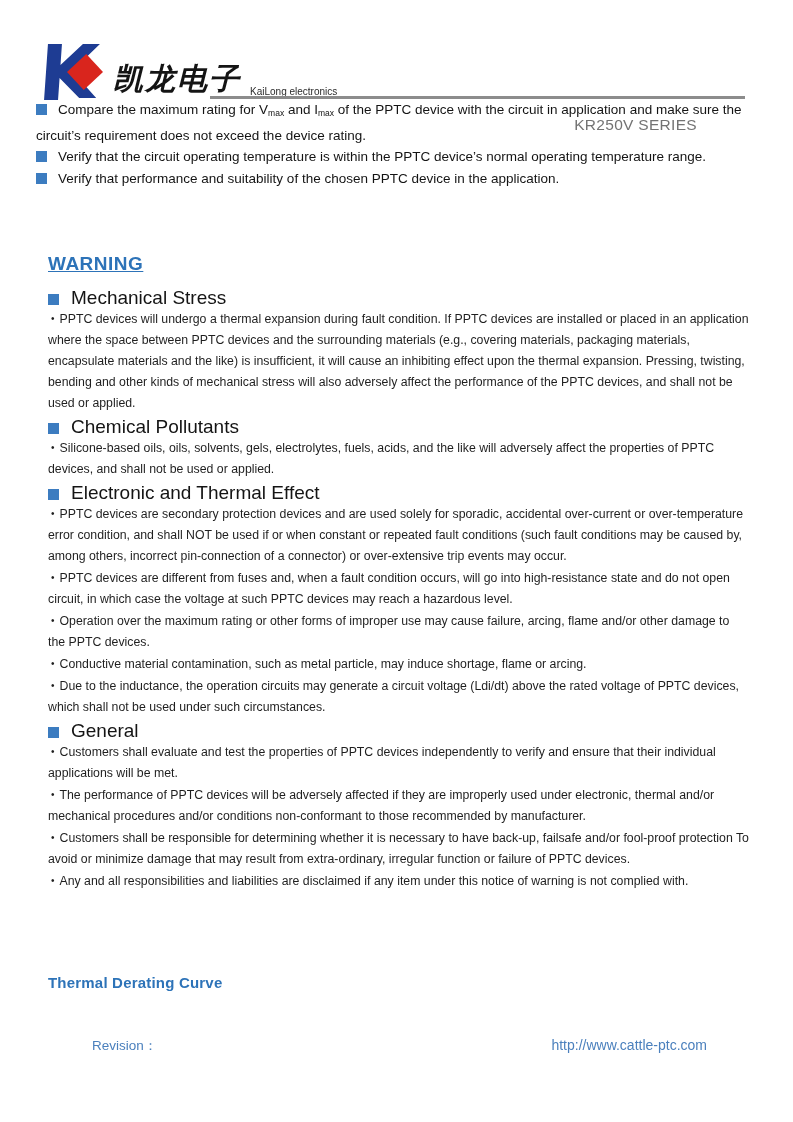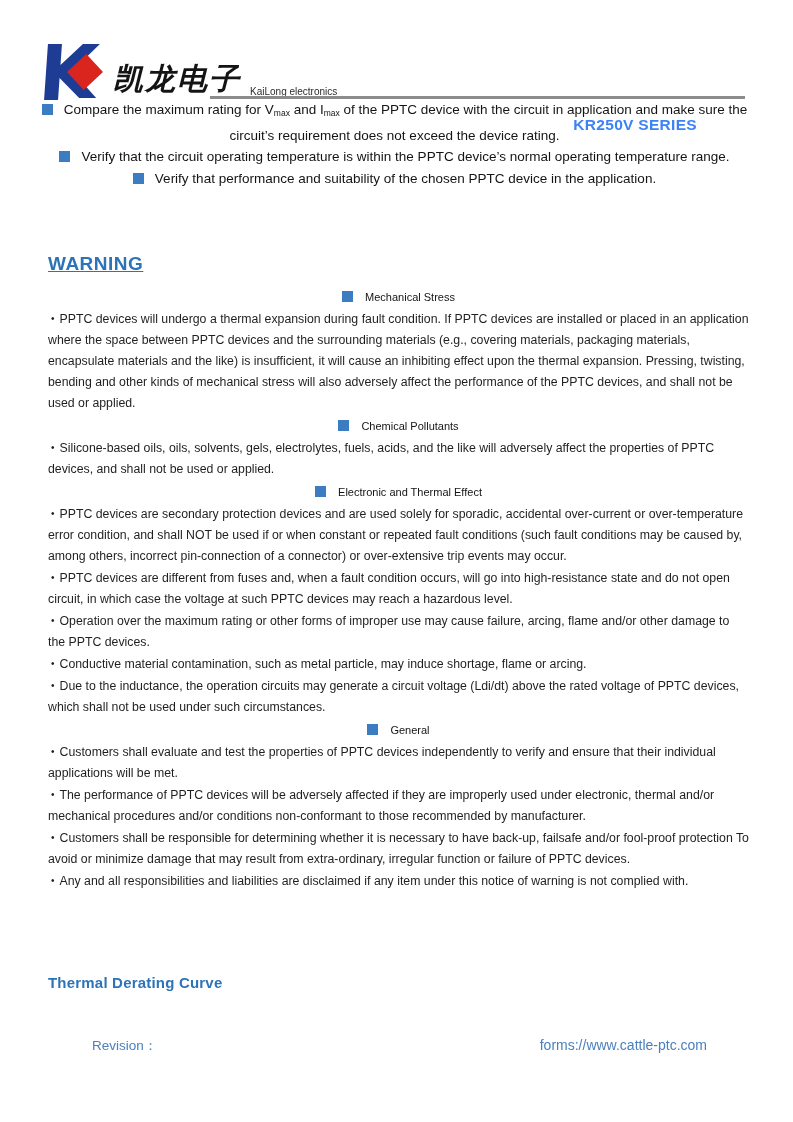--- a/index.html
+++ b/index.html
@@ -14,39 +14,39 @@
   .logo-row { display:flex; align-items:flex-end;text-align:right; }
   .logo-mark { width:62px; height:56px; flex:0 0 auto; }
   .brand-cn {
     font-family:"Liberation Serif", serif; font-weight:bold; font-style:italic;
     font-size:30px; color:#141414; line-height:1; margin-left:6px;
     letter-spacing:2px; padding-bottom:6px; white-space:nowrap;
   }
   .brand-en { font-size:10px; color:#2b2b2b; margin-left:9px; padding-bottom:3px; white-space:nowrap; }
   .series {
     position:absolute; right:48px; top:72px;
-    font-size:15.5px; font-weight:bold; color:#3b82f6; letter-spacing:0.3px;
+    font-size:15.5px; font-weight:normal; color:#737373; letter-spacing:0.3px;
   }
   .header-rule { position:absolute; left:210px; right:48px; top:96px; height:3px; background:#8c8c8c; }
 
   
-  .checklist { position:absolute; left:36px; right:40px; top:99px;text-align:center; }
+  .checklist { position:absolute; left:36px; right:40px; top:99px; }
   .check-item { font-size:13.5px; line-height:21.5px; color:#141414; }
   .sq {
     display:inline-block; width:11px; height:11px; background:#3c7cc0;
     margin-right:11px; vertical-align:-1px;
   }
 
   
   .warning-title {
     position:absolute; left:48px; top:253px;
     font-size:19px; font-weight:bold; color:#2d73b8; letter-spacing:0.5px;text-decoration:underline;
   }
   .warning-body { position:absolute; left:48px; right:44px; top:285px; }
-  .wsec-header { font-size:11px; line-height:21px; color:#141414; margin-top:2px;text-align:center; }
+  .wsec-header { font-size:19px; line-height:21px; color:#141414; margin-top:2px; }
   .wsec-header .sq { margin-right:12px; }
   .wpara { font-size:12.3px; line-height:21px; color:#1f1f1f; text-align:left; }
   .dot { font-size:10px; vertical-align:1px; margin:0 5px 0 3px; color:#1f1f1f; }
 
   
   .derating-title {
     position:absolute; left:48px; top:974px;
     font-size:15px; font-weight:bold; color:#2d73b8; letter-spacing:0.2px;
   }
   .footer { position:absolute; left:48px; right:48px; top:1037px; display:flex; justify-content:space-between; align-items:flex-start;margin-left:44px; }
@@ -101,14 +101,14 @@
   <p class="wpara"><span class="dot">•</span><span>The performance of PPTC devices will be adversely affected if they are improperly used under electronic, thermal and/or mechanical procedures and/or conditions non-conformant to those recommended by manufacturer.</span></p>
   <p class="wpara"><span class="dot">•</span><span>Customers shall be responsible for determining whether it is necessary to have back-up, failsafe and/or fool-proof protection To avoid or minimize damage that may result from extra-ordinary, irregular function or failure of PPTC devices.</span></p>
   <p class="wpara"><span class="dot">•</span><span>Any and all responsibilities and liabilities are disclaimed if any item under this notice of warning is not complied with.</span></p>
 
 </div>
 
 <div class="derating-title">Thermal Derating Curve</div>
 
 <div class="footer">
   <span class="revision">Revision：</span>
-  <a class="url" href="#">forms://www.cattle-ptc.com</a>
+  <a class="url" href="#">http://www.cattle-ptc.com</a>
 </div>
 
 </body></html>

